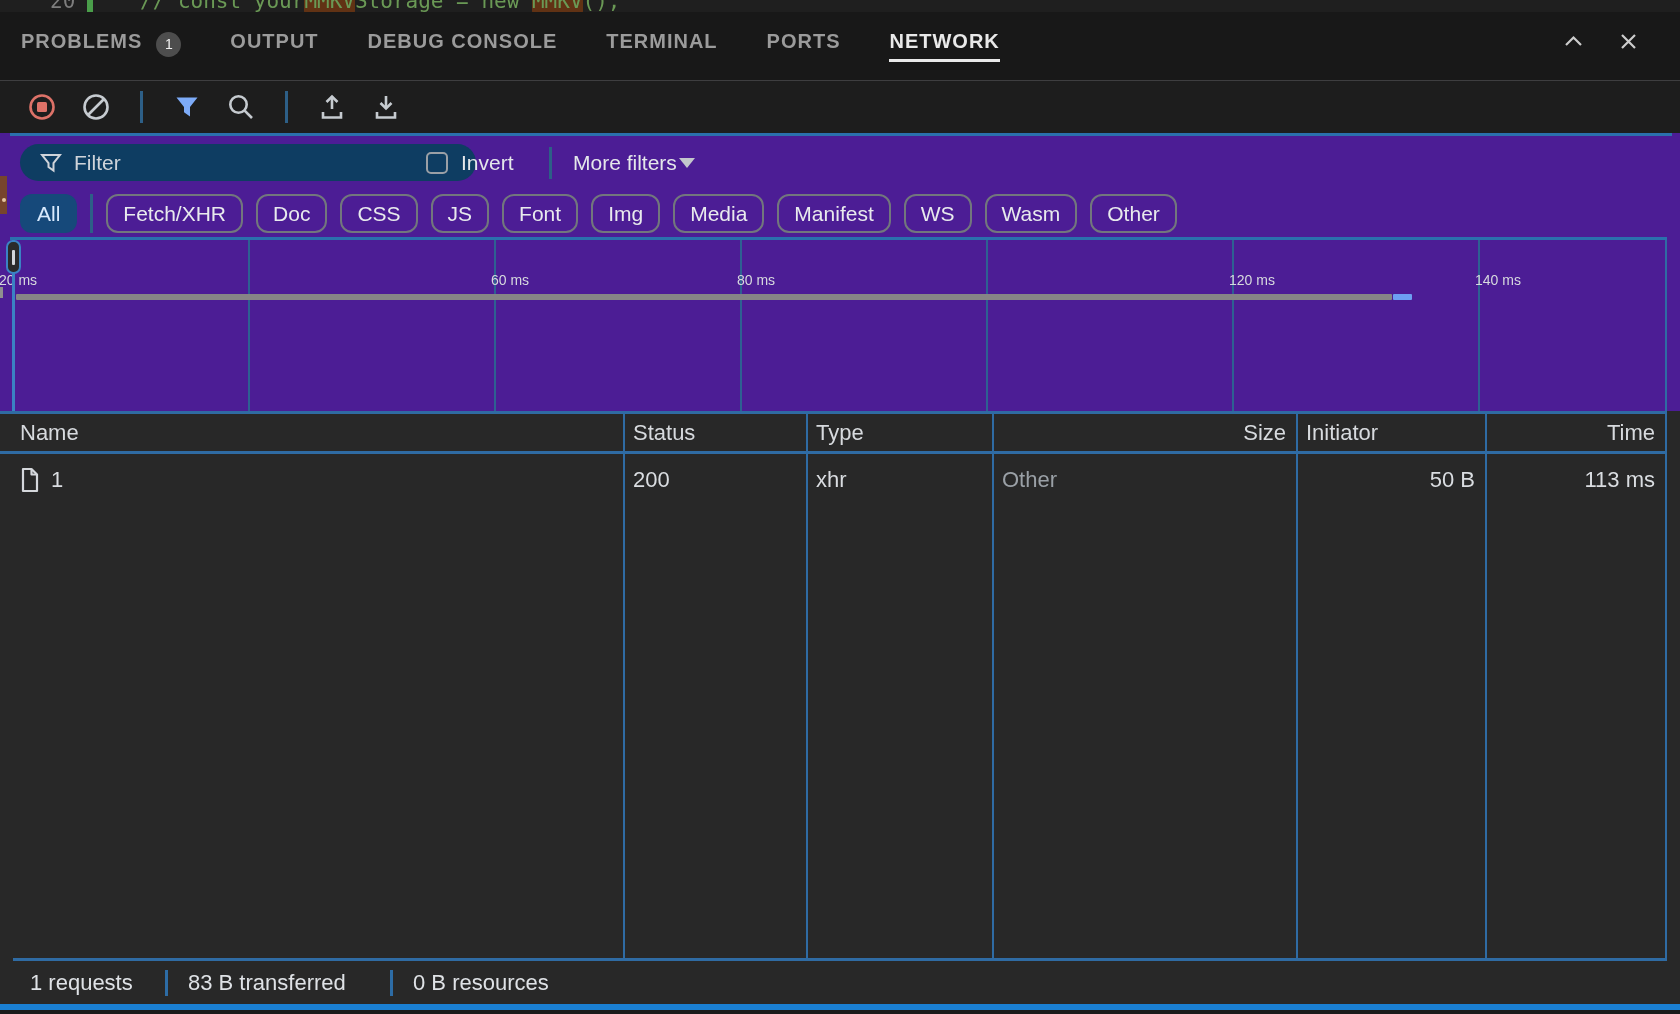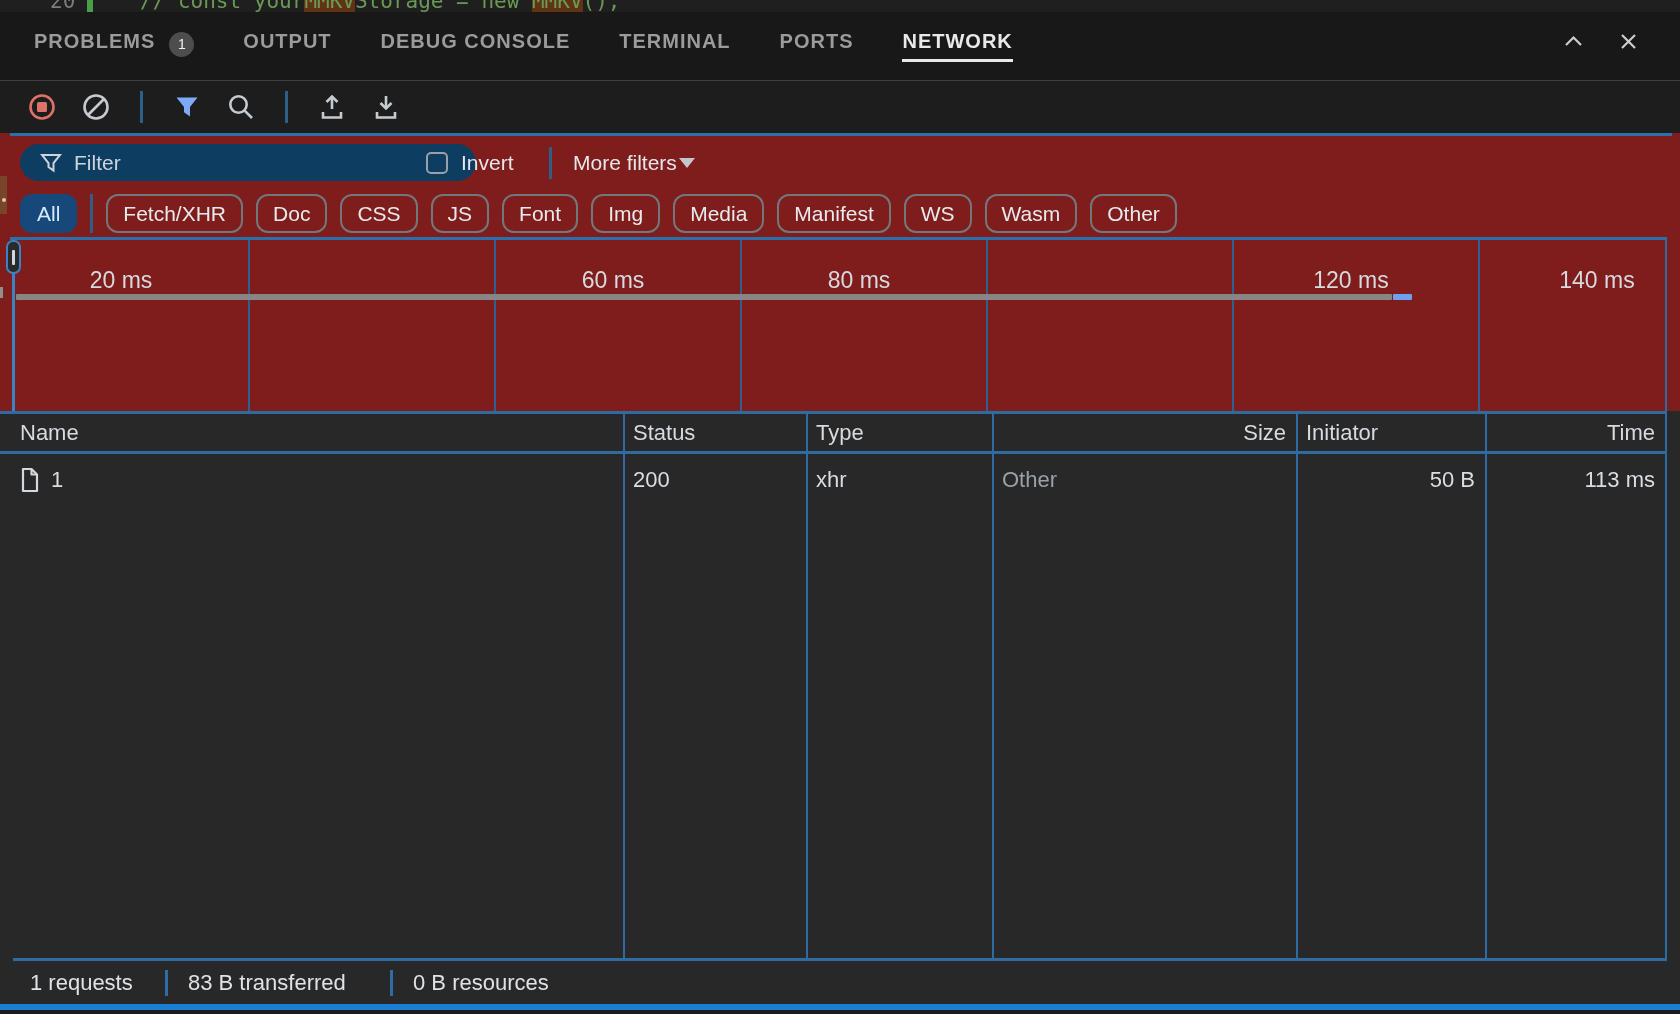--- a/index.html
+++ b/index.html
@@ -1,31 +1,31 @@
 <!DOCTYPE html>
 <html><head>
 <meta charset="utf-8">
 <style>
   *{margin:0;padding:0;box-sizing:border-box}
   html,body{background:#181818}
-  #screen{position:relative;width:1680px;height:1014px;overflow:hidden;background:#7f1d1d;
+  #screen{position:relative;width:1680px;height:1014px;overflow:hidden;background:#4c1d95;
     font-family:"Liberation Sans",sans-serif;color:#dadde1}
 
   
   .code-strip{position:absolute;left:0;top:0;width:1680px;height:12px;background:#1f1f1f;overflow:hidden}
   .code-inner{position:absolute;top:-11px;left:0;height:24px;line-height:24px;white-space:pre;
     font-family:"DejaVu Sans Mono",monospace;font-size:21px;color:#6a9955}
   .code-ln{position:absolute;left:50px;color:#7d7d7d}
   .code-gutter-bar{position:absolute;left:87px;top:0;width:6px;height:12px;background:#4a9e4a}
   .code-text{position:absolute;left:140px}
   .code-hl{background:#613214;border-radius:2px}
 
   
   .tabbar{position:absolute;left:0;top:12px;width:1680px;height:68px;background:#181818;
-    display:flex;align-items:center;gap:49px;padding-left:34px}
+    display:flex;align-items:center;gap:49px;padding-left:21px}
   .ptab{display:flex;align-items:center;gap:14px;cursor:pointer}
   .ptab-label{font-size:20px;font-weight:600;letter-spacing:1px;color:#9b9b9b;
     padding-bottom:6px;border-bottom:3px solid transparent}
   .ptab.active .ptab-label{color:#e9e9e9;border-bottom-color:#e9e9e9}
   .badge{min-width:25px;height:25px;border-radius:13px;background:#4d4d4d;color:#f2f2f2;
     font-size:14px;display:flex;align-items:center;justify-content:center;margin-bottom:4px}
   .win-actions{position:absolute;top:28px;right:38px;display:flex;gap:28px}
   .win-actions svg{display:block;cursor:pointer}
 
   
@@ -55,21 +55,21 @@
   .chip{height:39px;display:flex;align-items:center;padding:0 15px;border:2px solid #72777d;
     border-radius:12px;font-size:21px;color:#e8eaed;cursor:pointer;white-space:nowrap}
   .chip.selected{border-color:transparent;background:#16497a;color:#d7e9fd}
   .chip-sep{width:3px;height:39px;background:#2d5f87}
 
   
   .overview{position:absolute;left:0;top:237px;width:1667px;height:174px;overflow:hidden}
   .ov-topline{position:absolute;left:10px;top:0;width:1657px;height:3px;background:#2b70ad}
   .gridline{position:absolute;top:3px;height:171px;width:2px;background:#2e6092}
   .tick-label{position:absolute;top:23px;height:40px;line-height:40px;width:244px;
-    text-align:center;font-size:23px;color:#d7dade}
+    text-align:left;font-size:14px;color:#d7dade}
   .ov-leftline{position:absolute;left:12px;top:3px;width:3px;height:171px;background:#3b82c4}
   .ov-handle{position:absolute;left:6px;top:3px;width:15px;height:34px;border:2.5px solid #3b82c4;
     border-radius:7px;background:#2a2a2a;display:flex;align-items:center;justify-content:center;cursor:ew-resize}
   .ov-grip{width:3px;height:15px;background:#d2d6da;border-radius:1px}
   .ov-bar{position:absolute;left:16px;top:57px;width:1376px;height:6px;background:#868686;border-radius:1px}
   .ov-bar-blue{position:absolute;left:1393px;top:57px;width:19px;height:6px;background:#6d9ff2;border-radius:1px}
 
   
   .table-bg{position:absolute;left:0;top:411px;width:1680px;height:550px;background:#282828}
   .grid-cols{display:grid;grid-template-columns:623px 183px 186px 304px 189px 180px}

